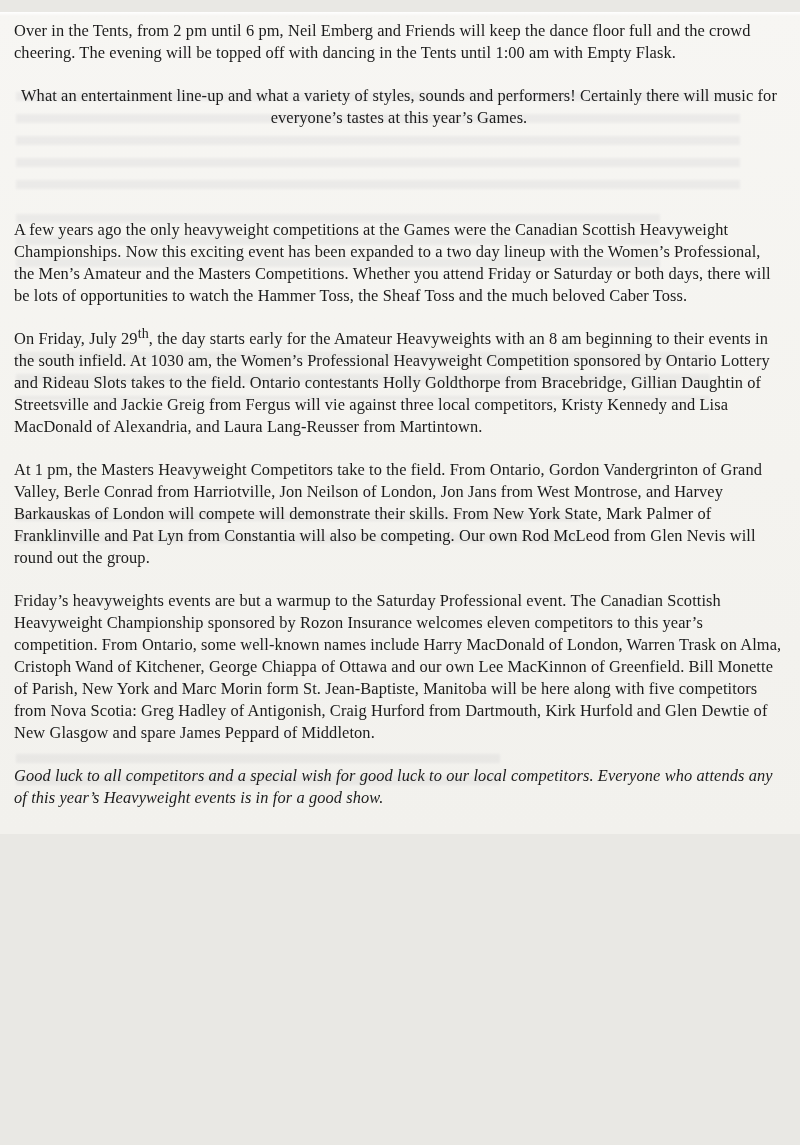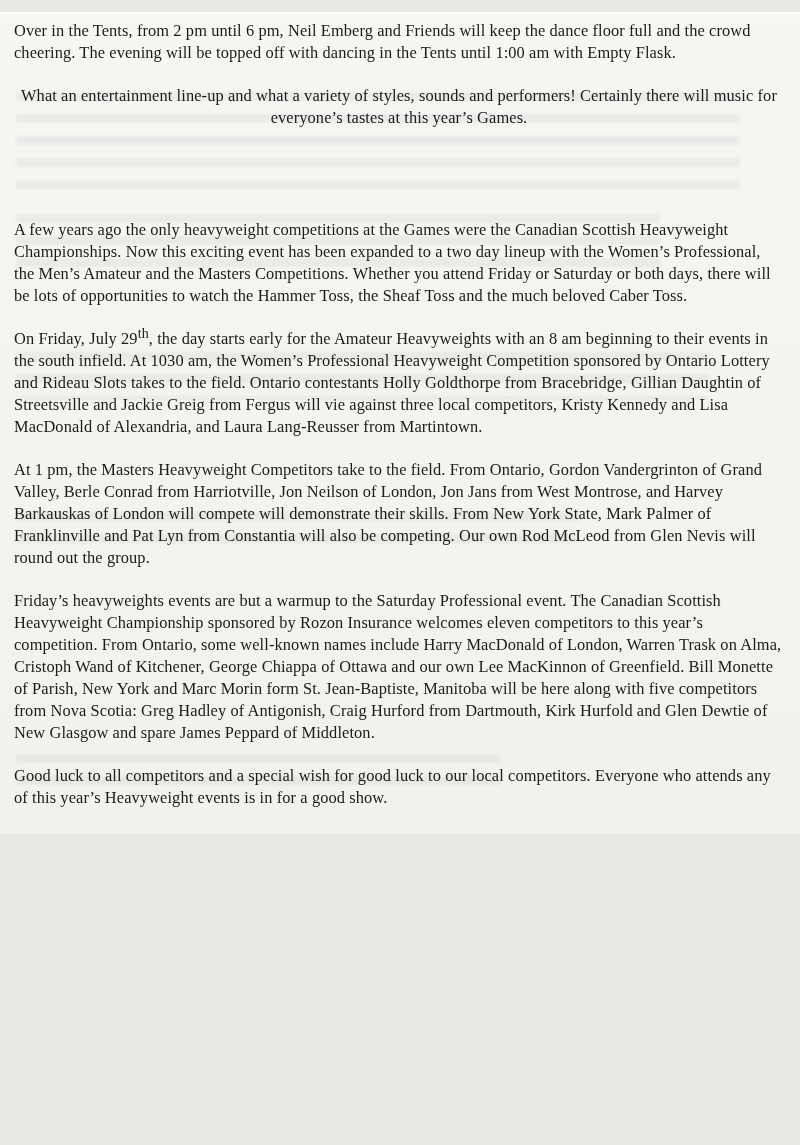--- a/index.html
+++ b/index.html
@@ -35,20 +35,21 @@
   }
   .content p {
     margin: 0 0 21px 0;
   }
   .content p.gap-large {
     margin-bottom: 90px;
     text-align: center;
   }
   .content p.gap-medium {
     margin-bottom: 34px;
+    font-style: italic;
   }
   .content h2 {
     font-size: 16.4px;
     line-height: 22px;
     margin: 0 0 1px 0;
     font-weight: bold;
   }
   .content h2.closing-heading {
     margin-top: 13px;
     margin-bottom: 26px;

